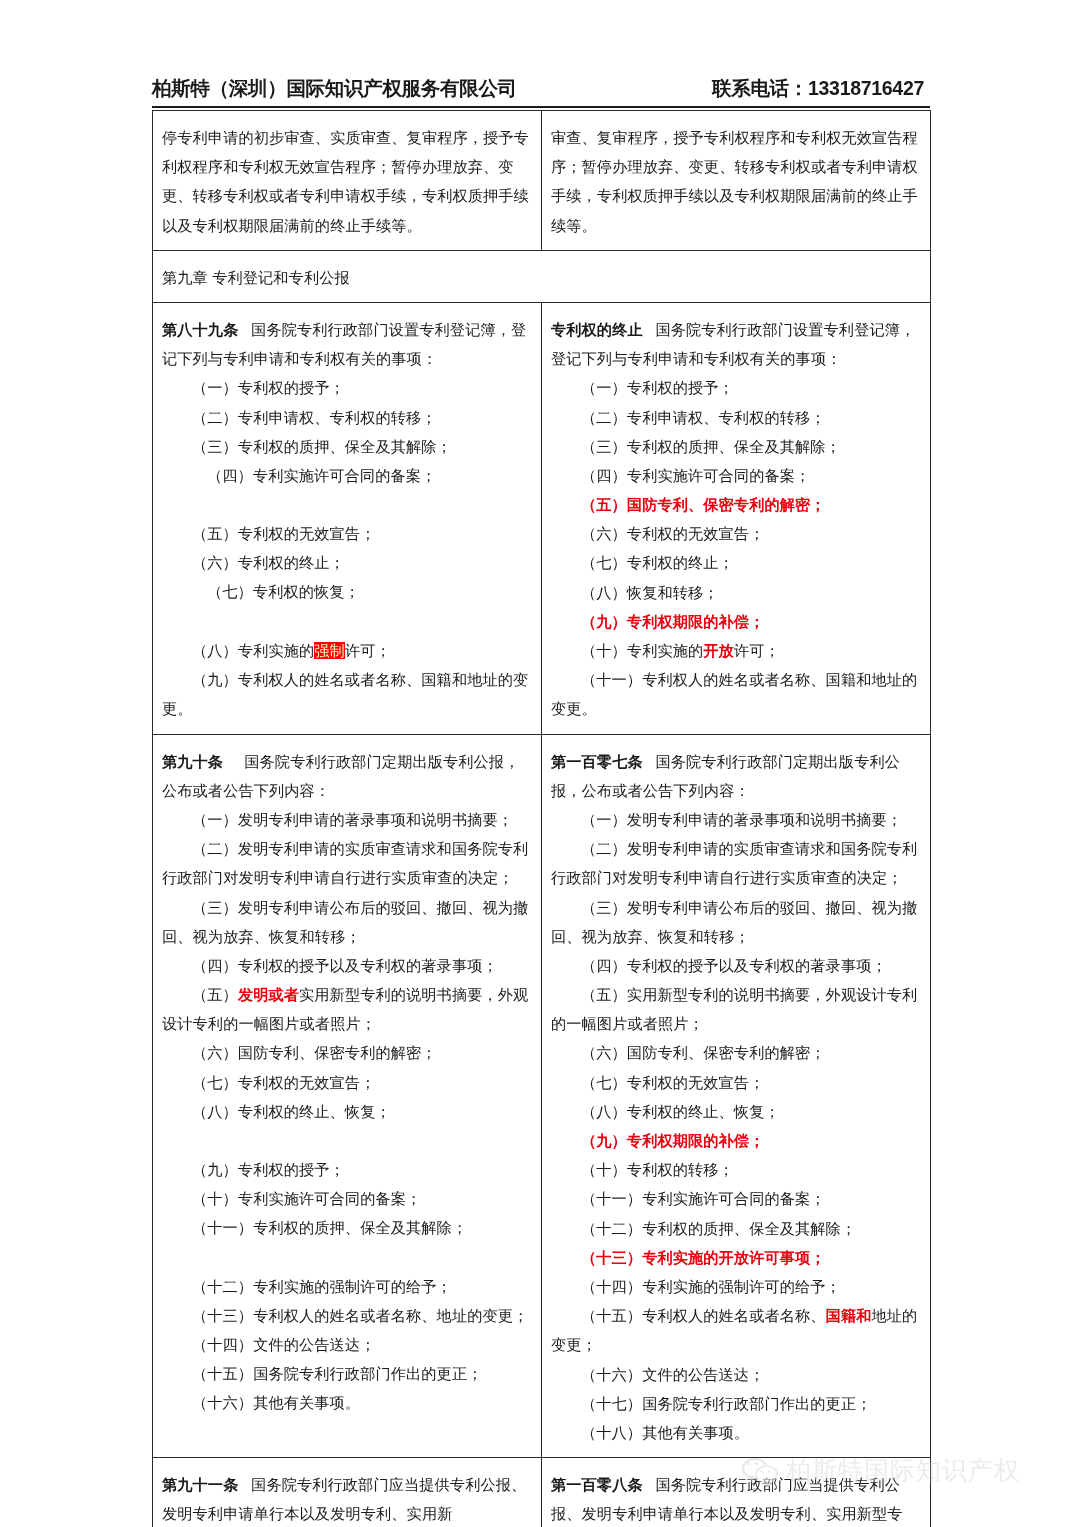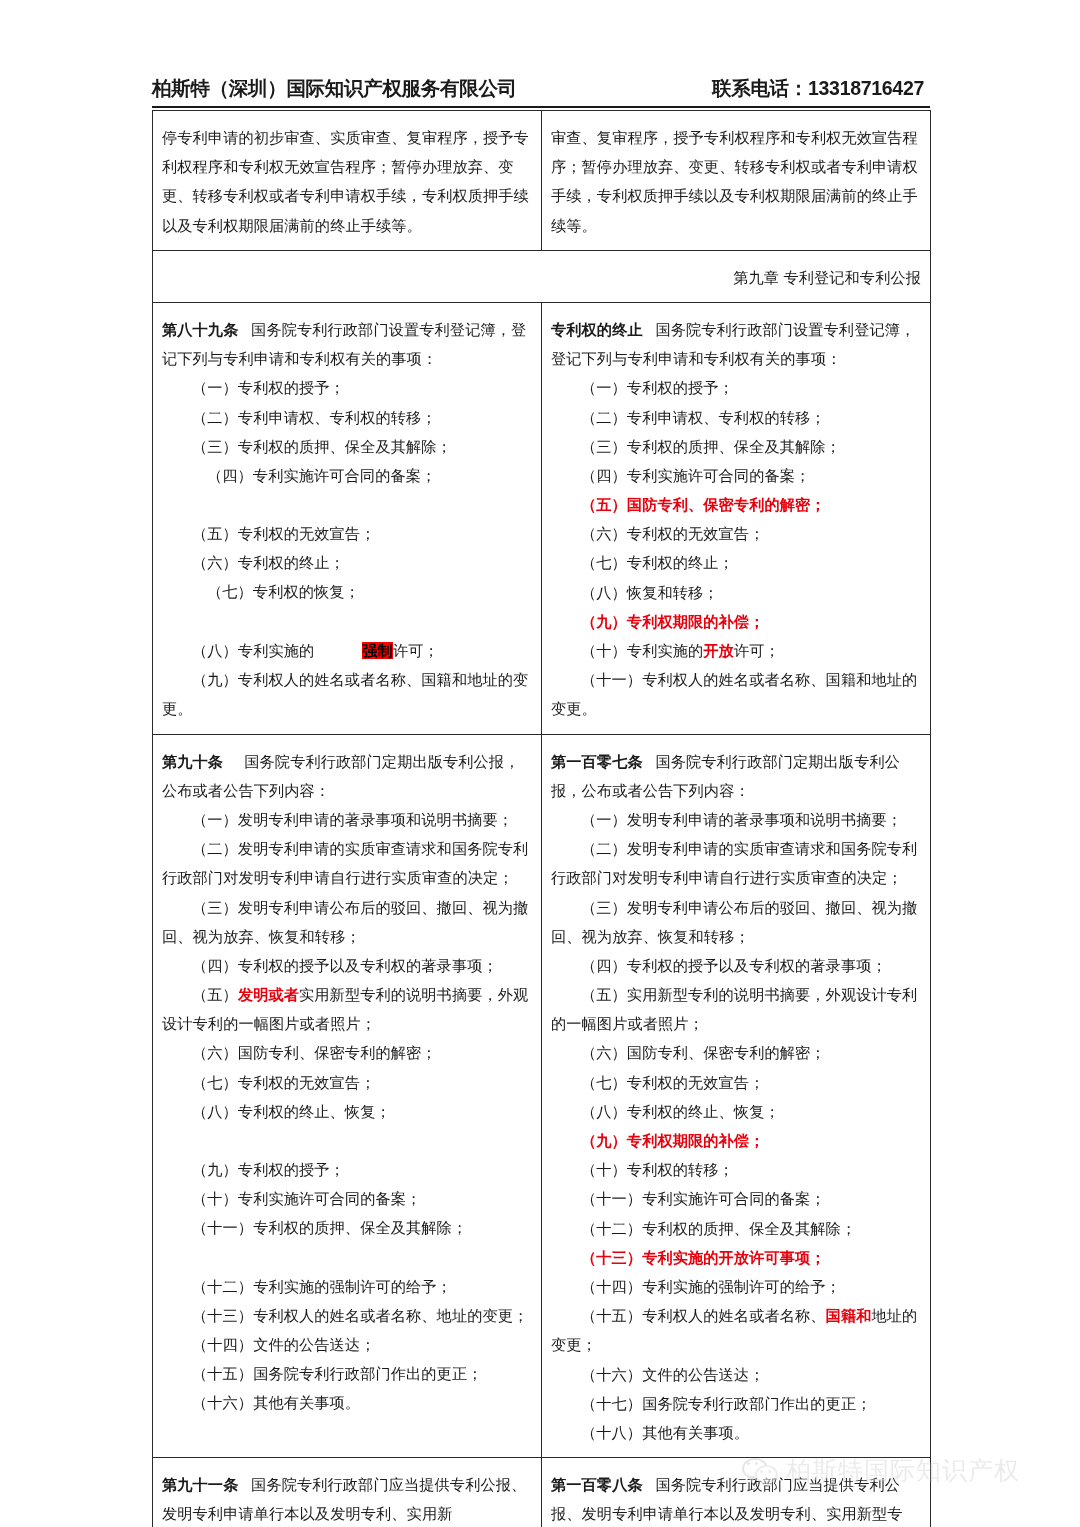--- a/index.html
+++ b/index.html
@@ -65,21 +65,21 @@
     padding: 12px 9px 10px 9px;
     font-size: 15.2px;
     line-height: 1.92;
     letter-spacing: 0.1px;
     overflow: hidden;
   }
   .col-l { width: 389px; }
   .col-r { width: 389px; }
 
   .chapter-cell {
-    text-align: right;
+    text-align: left;
     font-size: 15.6px;
     padding: 9px 0 10px 0;
   }
 
   .art-head { font-weight: bold; text-align: center; }
   .gap { letter-spacing: 0; }
 
   p.ln {
     margin: 0;
     text-indent: 0;
@@ -96,23 +96,22 @@
     margin: 0;
     height: 29px;
   }
 
   .red {
     color: #e8000d;
     font-weight: bold;
   }
   .hl {
     background: #ff0000;
-    color: #000000;
-    font-weight: bold;
-    margin-left: 48px;
+    color: #fef9c3;
+    font-weight: normal;
   }
   .clip-row td { height: 76px; }
 
   
   .footer-mark {
     position: absolute;
     left: 742px;
     top: 1454px;
     display: flex;
     align-items: center;

